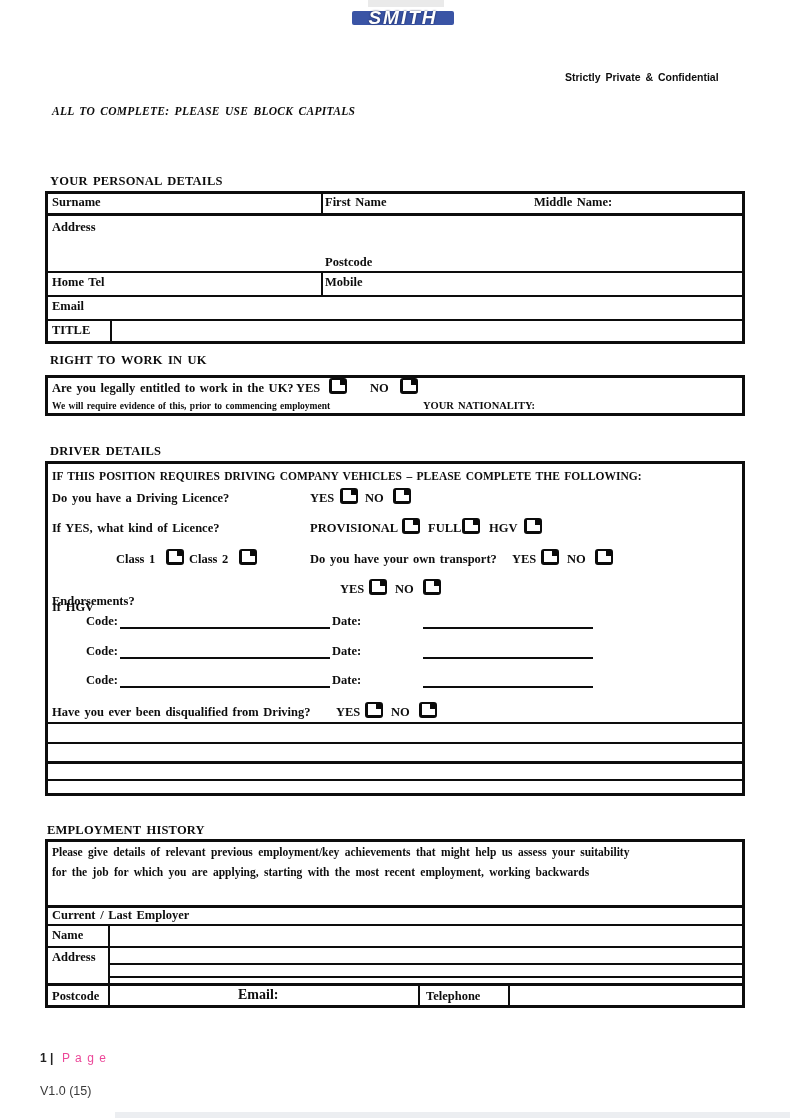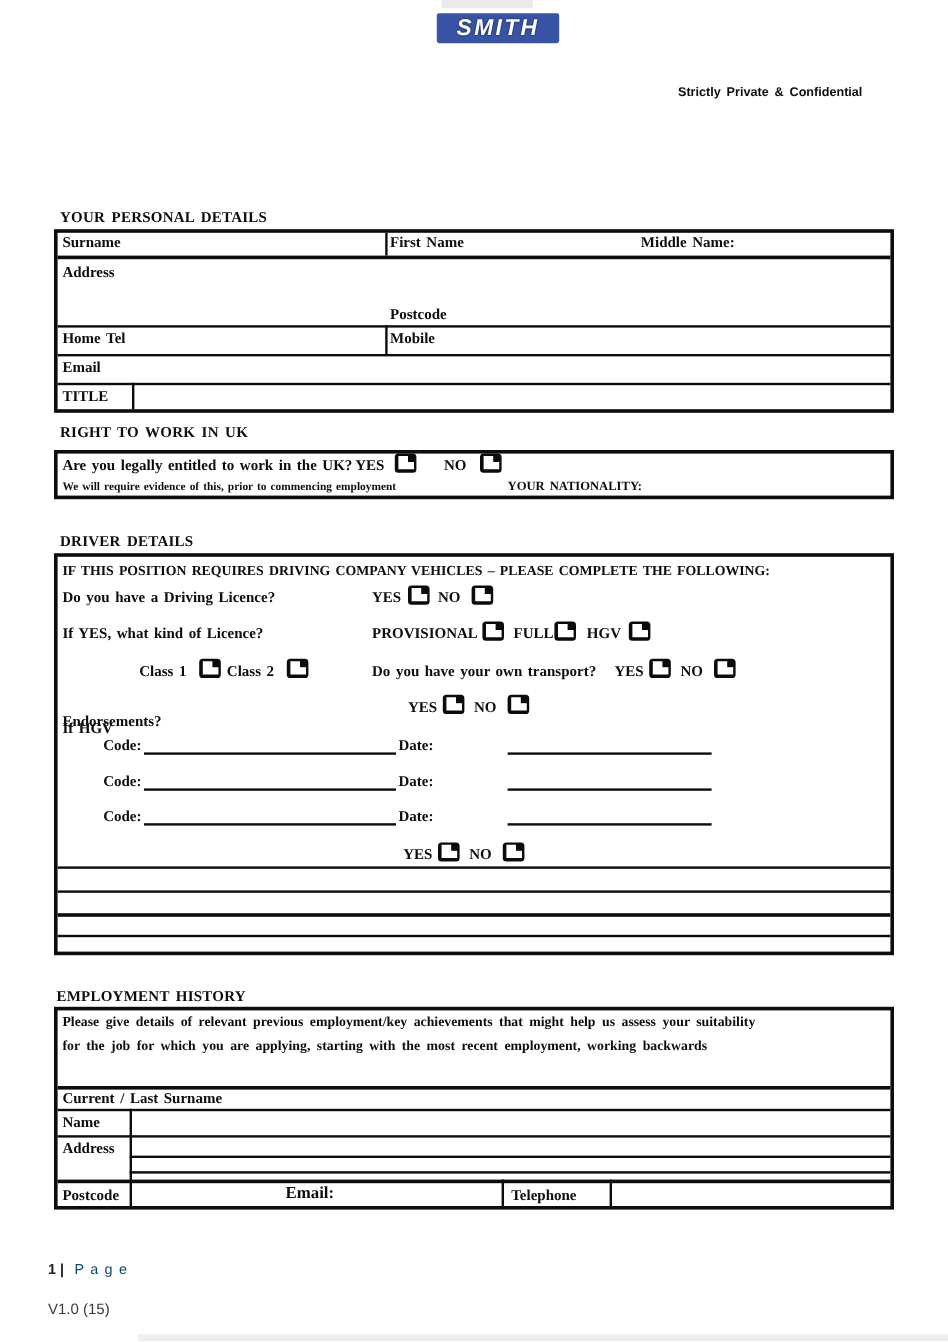--- a/index.html
+++ b/index.html
@@ -10,39 +10,40 @@
   .serif{font-family:"Liberation Serif",serif;font-weight:bold;}
   .hline{position:absolute;background:#0d0d0d;}
   .vline{position:absolute;background:#0d0d0d;}
   .box{position:absolute;border:3px solid #0d0d0d;background:#fff;box-sizing:border-box;}
   .lbl{font-weight:bold;font-size:12.5px;word-spacing:1.5px;white-space:nowrap;}
   .lbl-sm{font-weight:bold;font-size:9.5px;word-spacing:1px;white-space:nowrap;}
   .heading{font-weight:bold;font-size:12.5px;letter-spacing:0.2px;word-spacing:2px;white-space:nowrap;}
   .cb{position:absolute;width:13px;height:11px;border:2px solid #0b0b0b;border-left-width:3px;
       border-bottom-width:3px;border-radius:3px;background:#fff;}
   .cb::after{content:"";position:absolute;top:-1px;right:-1px;width:6px;height:6px;background:#0b0b0b;}
-  .logo{position:absolute;left:364px;top:11px;width:102px;height:25px;border-radius:2px;
+  .logo{position:absolute;left:352px;top:11px;width:102px;height:14px;border-radius:2px;
         display:flex;align-items:center;justify-content:center;}
   .logo span{color:#fff;font-family:"Liberation Sans",sans-serif;font-weight:bold;font-style:italic;
         font-size:19px;letter-spacing:2px;text-shadow:0 0 2px rgba(10,20,60,.9);}
   .codeline{position:absolute;height:0;border-bottom:2px solid #0d0d0d;}
   .fillcell{position:absolute;}
 </style>
 </head>
 <body>
 
 <div class="page">
 
   <div class="abs" style="left:368px;top:0;width:76px;height:7px;background:#dcdcdc;opacity:.6;"></div>
 
   <div class="logo" style="background:#3a54a5;">
     <span>SMITH</span>
   </div>
 
   <div class="abs sans" style="left:565px;top:71px;font-size:10.5px;font-weight:bold;word-spacing:2px;">Strictly Private &amp; Confidential</div>
+  <div class="abs serif" style="left:52px;top:105px;font-size:11.5px;font-style:italic;letter-spacing:0.3px;word-spacing:2px;">ALL TO COMPLETE: PLEASE USE BLOCK CAPITALS</div>
 
 
   <div class="abs heading" style="left:50px;top:174px;">YOUR PERSONAL DETAILS</div>
 
   <div class="box" style="left:45px;top:191px;width:700px;height:153px;">
 
     <div class="abs lbl" style="left:4px;top:1px;">Surname</div>
     <div class="vline" style="left:273px;top:0;width:2px;height:19px;"></div>
     <div class="abs lbl" style="left:277px;top:1px;">First Name</div>
     <div class="abs lbl" style="left:486px;top:1px;">Middle Name:</div>
@@ -130,20 +131,21 @@
     <div class="abs lbl" style="left:38px;top:180px;">Code:</div>
     <div class="codeline" style="left:72px;top:193px;width:210px;"></div>
     <div class="abs lbl" style="left:284px;top:180px;">Date:</div>
     <div class="codeline" style="left:375px;top:193px;width:170px;"></div>
 
     <div class="abs lbl" style="left:38px;top:209px;">Code:</div>
     <div class="codeline" style="left:72px;top:222px;width:210px;"></div>
     <div class="abs lbl" style="left:284px;top:209px;">Date:</div>
     <div class="codeline" style="left:375px;top:222px;width:170px;"></div>
 
+    <div class="abs lbl" style="left:4px;top:241px;">Have you ever been  disqualified from Driving?</div>
     <div class="abs lbl" style="left:288px;top:241px;">YES</div>
     <span class="cb" style="left:317px;top:238px;"></span>
     <div class="abs lbl" style="left:343px;top:241px;">NO</div>
     <span class="cb" style="left:371px;top:238px;"></span>
 
     <div class="hline" style="left:0;top:258px;width:694px;height:2px;"></div>
     <div class="hline" style="left:0;top:278px;width:694px;height:2px;"></div>
     <div class="hline" style="left:0;top:297px;width:694px;height:2.5px;"></div>
     <div class="hline" style="left:0;top:315px;width:694px;height:2px;"></div>
     <div class="fillcell" style="left:0;top:260px;width:694px;height:18px;"></div>
@@ -152,21 +154,21 @@
     <div class="fillcell" style="left:0;top:317px;width:694px;height:12px;"></div>
   </div>
 
   <div class="abs heading" style="left:47px;top:823px;">EMPLOYMENT  HISTORY</div>
 
   <div class="box" style="left:45px;top:839px;width:700px;height:169px;">
     <div class="abs lbl" style="left:4px;top:4px;font-size:11.5px;word-spacing:2.5px;">Please give details of relevant  previous employment/key  achievements  that  might help us assess your suitability</div>
     <div class="abs lbl" style="left:4px;top:24px;font-size:11.5px;word-spacing:2.5px;">for the job for which you are applying, starting with the most  recent  employment,  working backwards</div>
 
     <div class="hline" style="left:0;top:63px;width:694px;height:2.5px;"></div>
-    <div class="abs lbl" style="left:4px;top:66px;">Current  / Last Surname</div>
+    <div class="abs lbl" style="left:4px;top:66px;">Current  / Last Employer</div>
     <div class="hline" style="left:0;top:82px;width:694px;height:2px;"></div>
 
     <div class="abs lbl" style="left:4px;top:86px;">Name</div>
     <div class="vline" style="left:60px;top:82px;width:2px;height:81px;"></div>
     <div class="fillcell" style="left:62px;top:84px;width:632px;height:19px;"></div>
     <div class="hline" style="left:0;top:104px;width:694px;height:2px;"></div>
 
     <div class="abs lbl" style="left:4px;top:108px;">Address</div>
     <div class="fillcell" style="left:62px;top:106px;width:632px;height:15px;"></div>
     <div class="hline" style="left:60px;top:121px;width:634px;height:1.5px;"></div>
@@ -178,17 +180,17 @@
     <div class="abs lbl" style="left:190px;top:145px;font-size:14px;">Email:</div>
     <div class="fillcell" style="left:62px;top:144px;width:120px;height:19px;"></div>
     <div class="fillcell" style="left:245px;top:144px;width:123px;height:19px;"></div>
     <div class="vline" style="left:370px;top:141px;width:2px;height:22px;"></div>
     <div class="abs lbl" style="left:378px;top:147px;">Telephone</div>
     <div class="vline" style="left:460px;top:141px;width:2px;height:22px;"></div>
     <div class="fillcell" style="left:462px;top:144px;width:230px;height:19px;"></div>
   </div>
 
   <div class="abs sans" style="left:40px;top:1051px;font-size:12px;font-weight:bold;color:#222;">1 |</div>
-  <div class="abs sans" style="left:62px;top:1051px;font-size:12px;color:#0c4a6e;letter-spacing:1px;">P a g e</div>
+  <div class="abs sans" style="left:62px;top:1051px;font-size:12px;color:#ec4899;letter-spacing:1px;">P a g e</div>
   <div class="abs sans" style="left:40px;top:1084px;font-size:12.5px;color:#3a3a3a;">V1.0 (15)</div>
 
   <div class="abs" style="left:115px;top:1112px;width:675px;height:6px;background:#eceef1;"></div>
 </div>
 
 </body></html>

